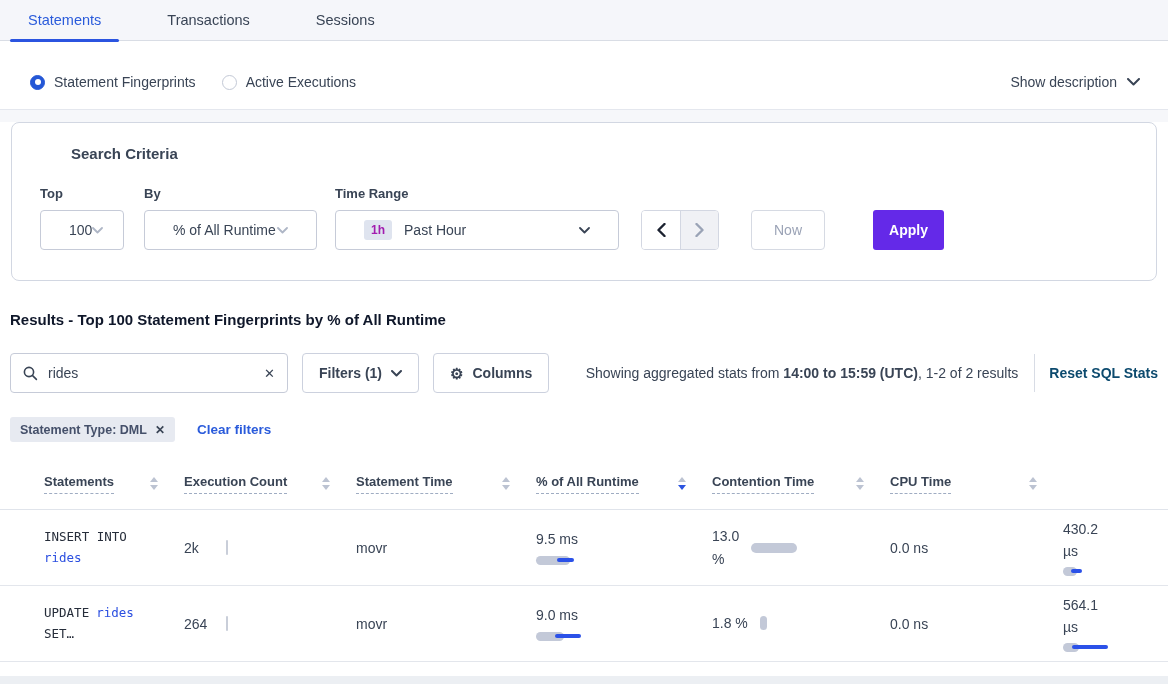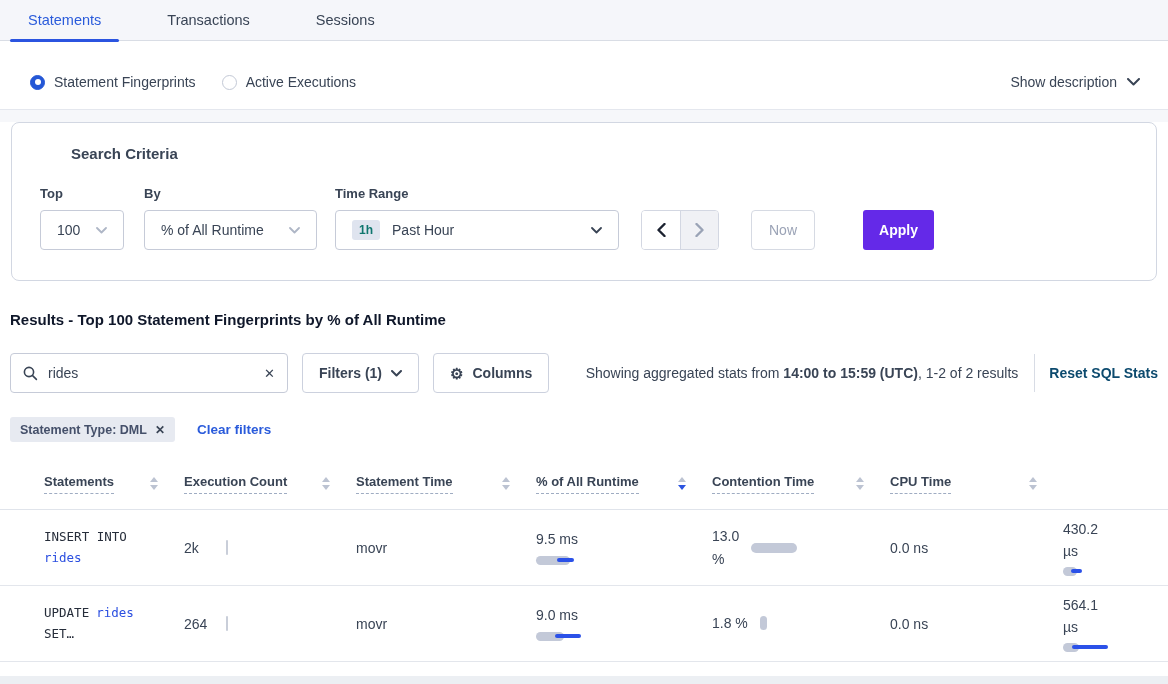--- a/index.html
+++ b/index.html
@@ -31,34 +31,34 @@
   .gap-strip { height:12px; background:#f6f7fa; }
 
   
   .card { margin:0 11px; background:#fff; border:1px solid #d2d7e2; border-radius:8px;
     padding:22px 28px 30px; }
   .card-title { font-size:15px; font-weight:bold; color:#394455; margin-bottom:24px;margin-left:31px; }
   .controls { display:flex; align-items:flex-end; gap:20px; }
   .ctrl { display:flex; flex-direction:column; }
   .ctrl-label { font-size:13px; font-weight:bold; color:#394455; margin-bottom:9px; }
   .select { height:40px; border:1px solid #c6cbd8; border-radius:4px; background:#fff;
-    display:flex; align-items:center; padding:0 16px; font-size:14px; color:#394455;
+    display:flex; align-items:center; padding:0 28px; font-size:14px; color:#394455;
     cursor:pointer; }
   .select .chev { margin-left:auto; }
   .sel-top { width:84px; }
   .sel-by { width:173px; }
   .sel-time { width:284px; }
-  .time-badge { background:#dfe4ef; color:#0f766e; font-size:12px; font-weight:bold;
+  .time-badge { background:#dfe4ef; color:#a21caf; font-size:12px; font-weight:bold;
     border-radius:3px; padding:3px 7px; margin-right:12px; }
   .arrow-group { display:flex; height:40px; border:1px solid #d3d7e2; border-radius:4px;
     overflow:hidden; margin-left:2px; }
   .arrow-btn { width:38px; display:flex; align-items:center; justify-content:center;
     background:#fff; cursor:pointer; }
   .arrow-btn.disabled { background:#f0f1f5; border-left:1px solid #d3d7e2; cursor:default; }
-  .now-btn { height:40px; width:64px; margin-left:12px; background:#fff;
+  .now-btn { height:40px; width:74px; margin-left:12px; background:#fff;
     border:1px solid #d6dae3; border-radius:4px; color:#9ba3b6; font-size:14px;
     display:flex; align-items:center; justify-content:center; }
   .apply-btn { height:40px; width:71px; margin-left:28px; background:#6429e8;
     border:none; border-radius:3px; color:#fff; font-size:14px; font-weight:bold;
     display:flex; align-items:center; justify-content:center; cursor:pointer; }
 
   
   .results-heading { font-size:15px; font-weight:bold; color:#0f172a;
     margin:30px 10px 0; }
   .results-controls { display:flex; align-items:center; margin:25px 10px 0; height:40px; }

